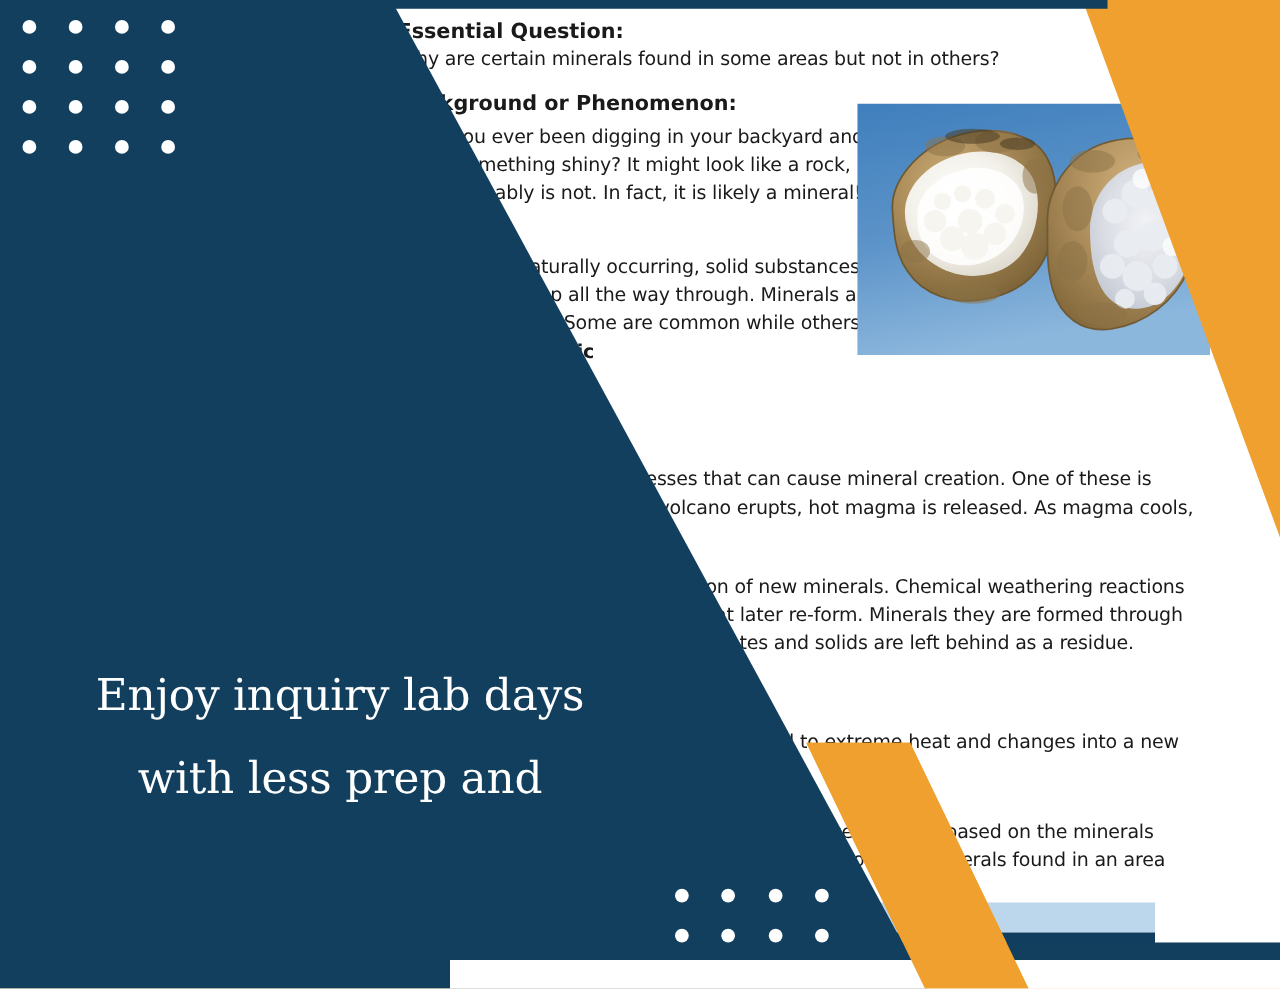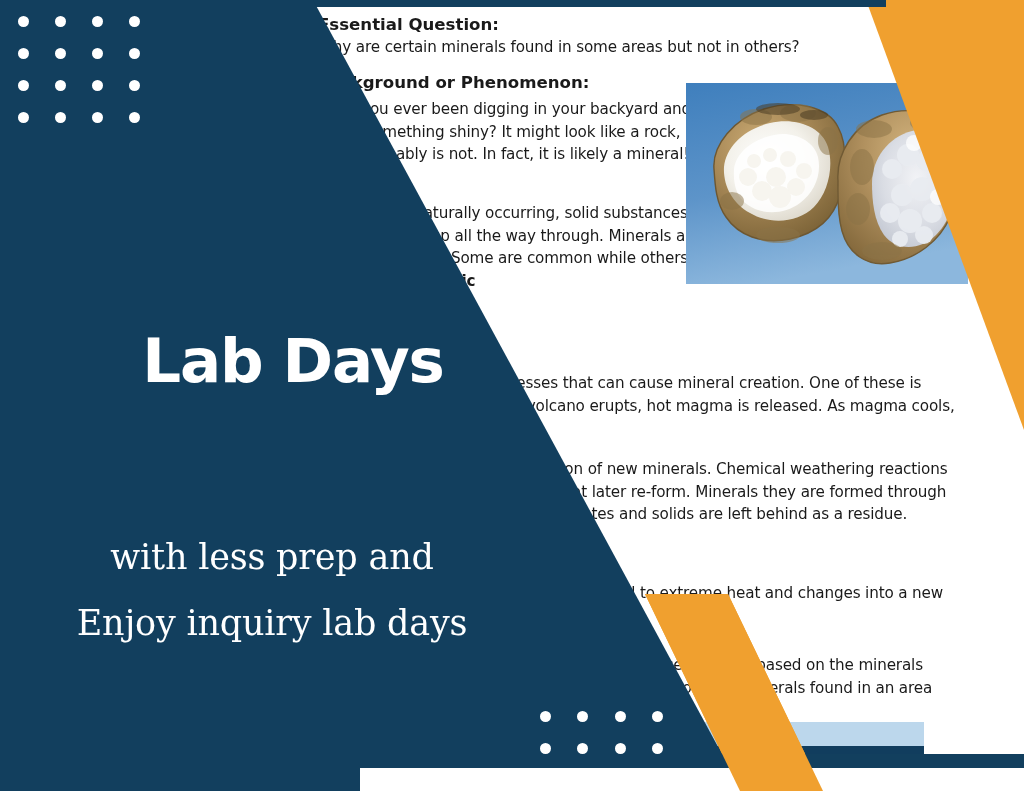--- a/index.html
+++ b/index.html
@@ -302,21 +302,20 @@
     <div class="dot" style="left:37px;top:32px"></div>
     <div class="dot" style="left:75px;top:32px"></div>
     <div class="dot" style="left:112px;top:32px"></div>
     <div class="dot" style="left:0px;top:64px"></div>
     <div class="dot" style="left:37px;top:64px"></div>
     <div class="dot" style="left:75px;top:64px"></div>
     <div class="dot" style="left:112px;top:64px"></div>
   </div>
 
   <div class="headline">
-    <span>Lab Days</span>
   </div>
 
   <div class="subhead">
+    <span>Enjoy inquiry lab days</span>
     <span>with less prep and</span>
-    <span>Enjoy inquiry lab days</span>
   </div>
 
 </div>
 
 </body></html>

